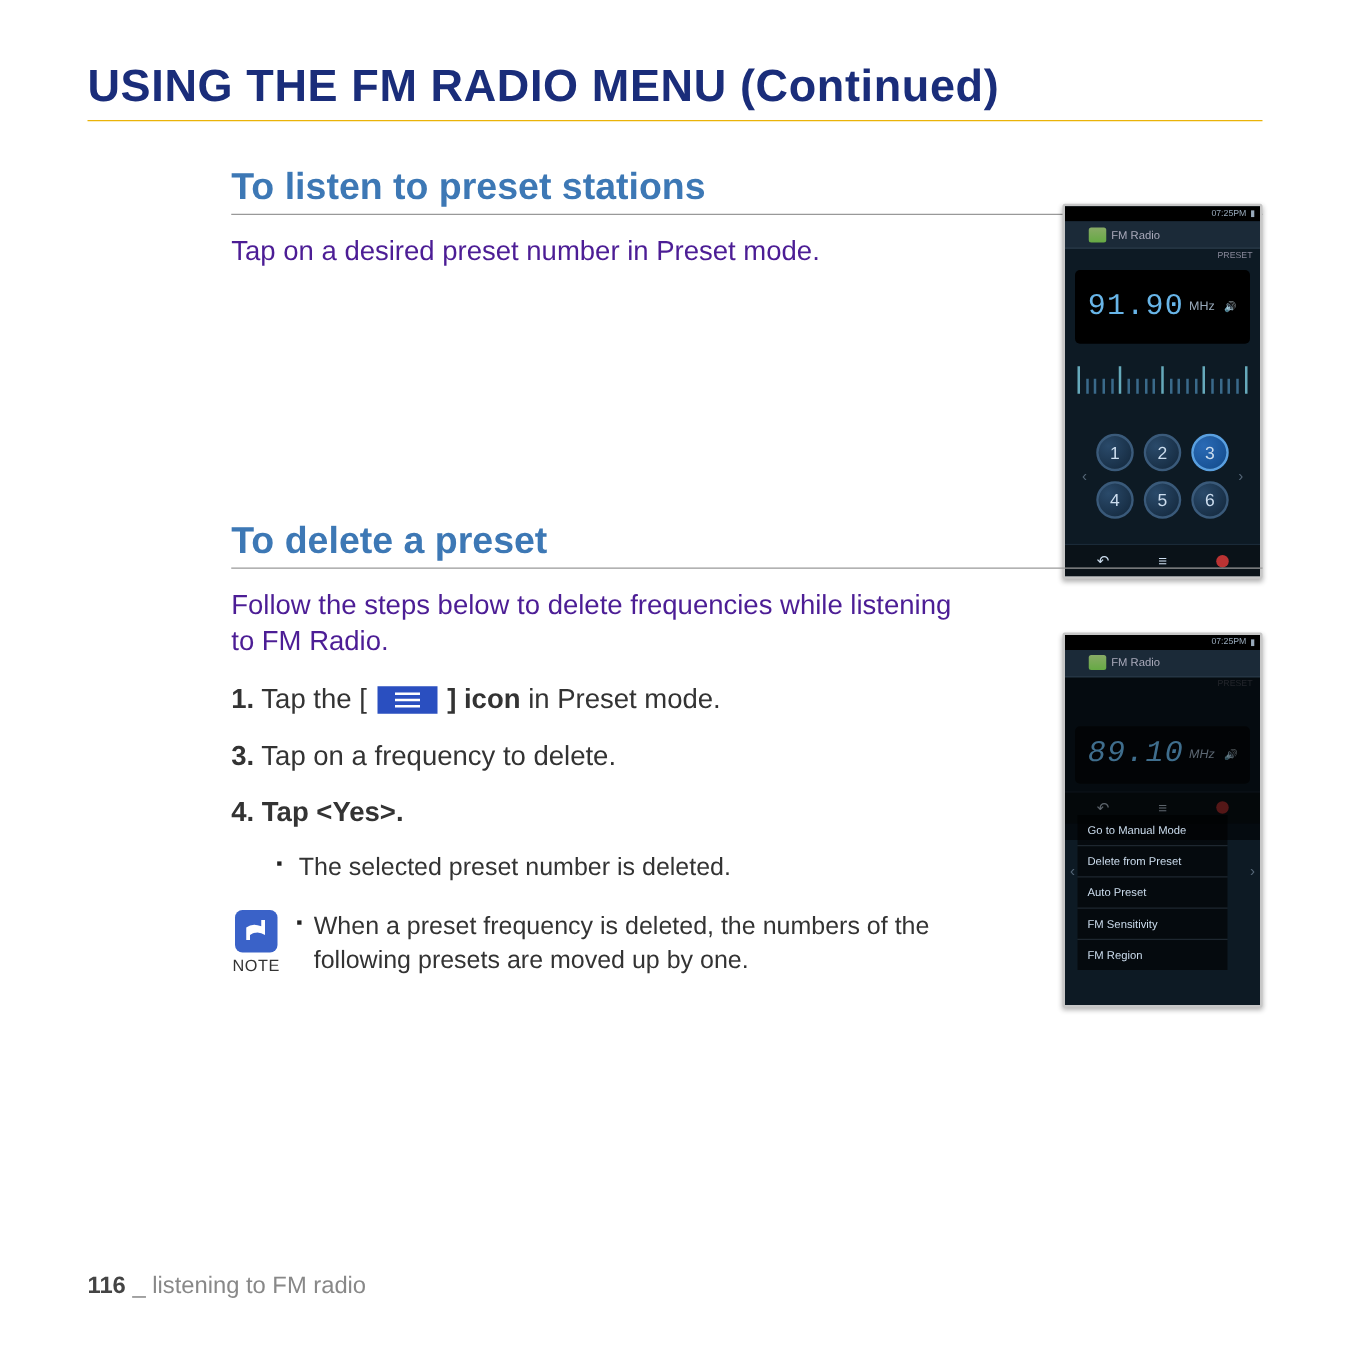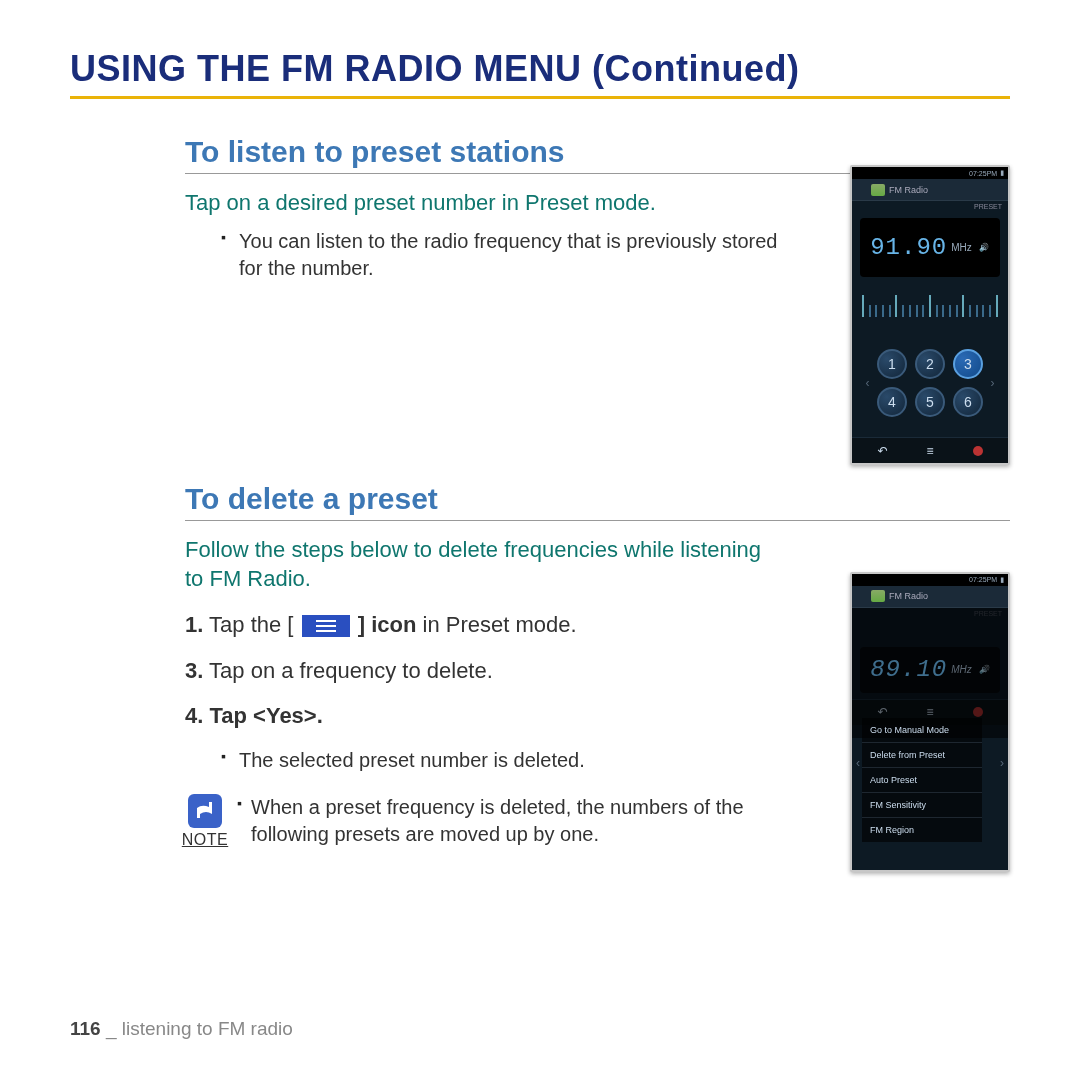--- a/index.html
+++ b/index.html
@@ -9,21 +9,21 @@
     background: #fff;
     color: #222;
     padding: 48px 70px 30px 70px;
     position: relative;
   }
   .page-title {
     font-size: 36px;
     font-weight: bold;
     color: #1a2d7a;
     letter-spacing: 0.5px;
-    border-bottom: 3px solid #eab308;
+    border-bottom: 1px solid #eab308;
     padding-bottom: 6px;
     margin-bottom: 36px;
   }
   .content-col {
     padding-left: 115px;
   }
   .section-heading {
     font-size: 30px;
     font-weight: bold;
     color: #3d78b5;
@@ -33,21 +33,21 @@
   }
   .section {
     margin-bottom: 60px;
     position: relative;
   }
   .section-body {
     width: 600px;
   }
   .para {
     font-size: 22px;
-    color: #0f766e;
+    color: #4c1d95;
     line-height: 1.35;
     margin-bottom: 10px;
   }
   .bullet-list {
     list-style: none;
     padding-left: 40px;
     margin-bottom: 16px;
   }
   .bullet-list li {
     font-size: 20px;
@@ -114,25 +114,24 @@
     width: 34px;
     height: 34px;
     border-radius: 6px;
     background: #3a62c8;
     display: flex;
     align-items: center;
     justify-content: center;
   }
   .note-icon-box svg { display:block; }
   .note-label {
-    font-size: 16px;
+    font-size: 13px;
     color: #333;
     margin-top: 3px;
     letter-spacing: 0.5px;
-    text-decoration: underline;
   }
   .note-text {
     flex: 1;
     font-size: 20px;
     color: #333;
     line-height: 1.35;
     position: relative;
     padding-left: 14px;
   }
   .note-text::before {
@@ -330,23 +329,20 @@
 <body>
 
 <h1 class="page-title">USING THE FM RADIO MENU (Continued)</h1>
 
 <div class="content-col">
 
   <div class="section">
     <h2 class="section-heading">To listen to preset stations</h2>
     <div class="section-body">
       <p class="para">Tap on a desired preset number in Preset mode.</p>
-      <ul class="bullet-list">
-        <li>You can listen to the radio frequency that is previously stored for the number.</li>
-      </ul>
     </div>
 
     <div class="device">
       <div class="dev-statusbar">
         <span>07:25PM</span>
         <span>▮</span>
       </div>
       <div class="dev-header">
         <span class="radio-icon"></span>
         <span class="dev-header-title">FM Radio</span>

